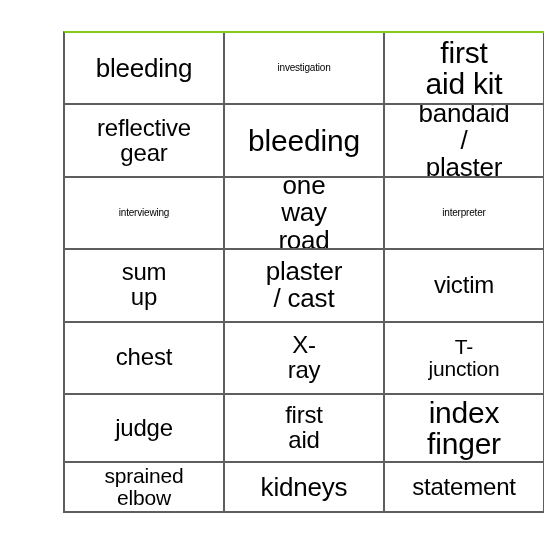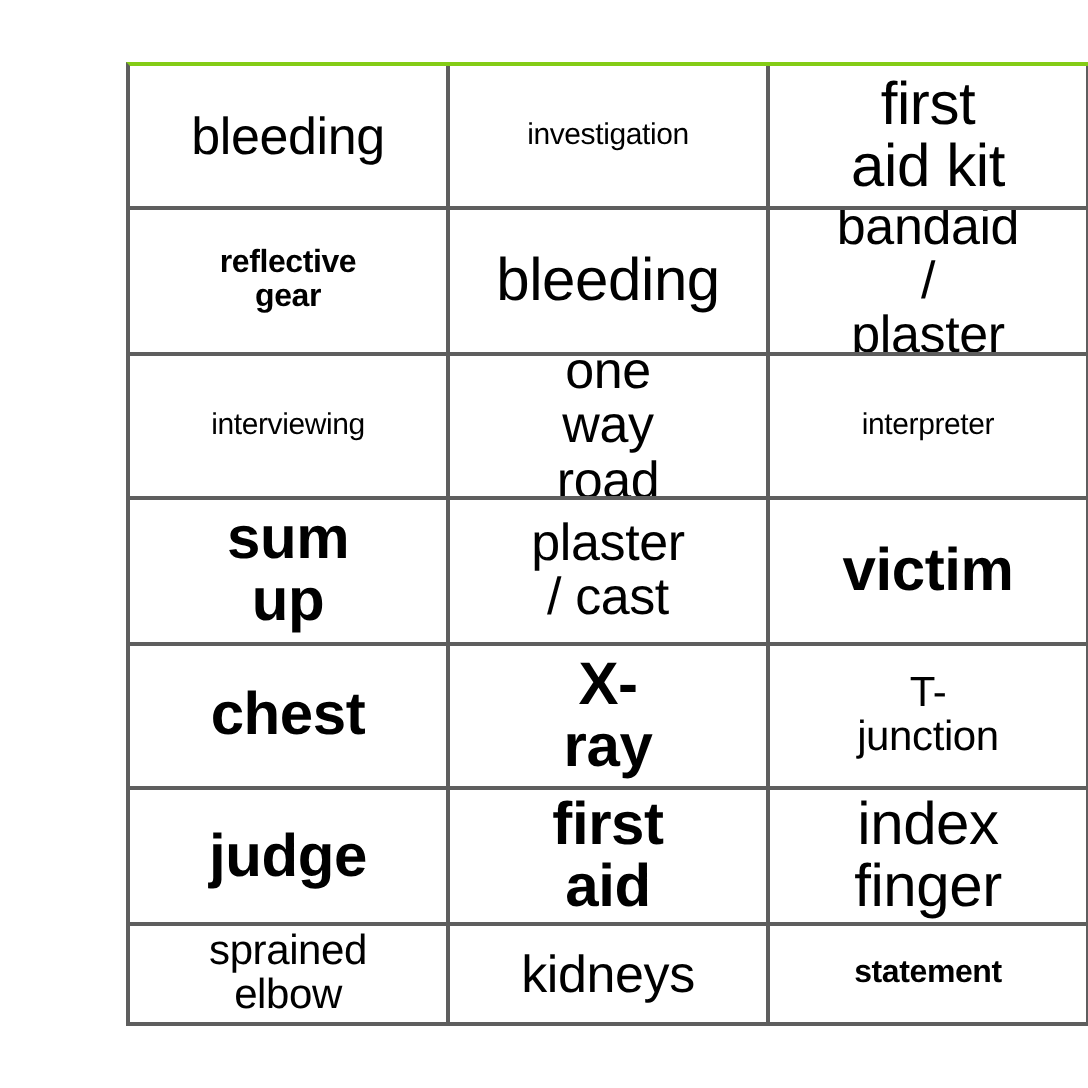--- a/index.html
+++ b/index.html
@@ -43,26 +43,26 @@
   }
   .cell-text {
     display: block;
     color: #000000;
     line-height: 1.04;
     white-space: pre-line;
     letter-spacing: -0.2px;
   }
   
   .fs-xxl .cell-text { font-size: 37px; }
-  .fs-xl  .cell-text { font-size: 30px; font-weight: bold; }
+  .fs-xl  .cell-text { font-size: 24px; }
   .fs-lg  .cell-text { font-size: 30px; }
   .fs-md  .cell-text { font-size: 26px; }
   .fs-sm  .cell-text { font-size: 21px; }
-  .fs-xs  .cell-text { font-size: 16px; font-weight: bold; }
-  .fs-xxs .cell-text { font-size: 15px; }
+  .fs-xs  .cell-text { font-size: 24px; }
+  .fs-xxs .cell-text { font-size: 10px; }
 </style>
 </head>
 <body>
 
 <div id="bingo-card">
     <div class="cell fs-md">
       <span class="cell-text">bleeding</span>
     </div>
     <div class="cell fs-xxs">
       <span class="cell-text">investigation</span>

